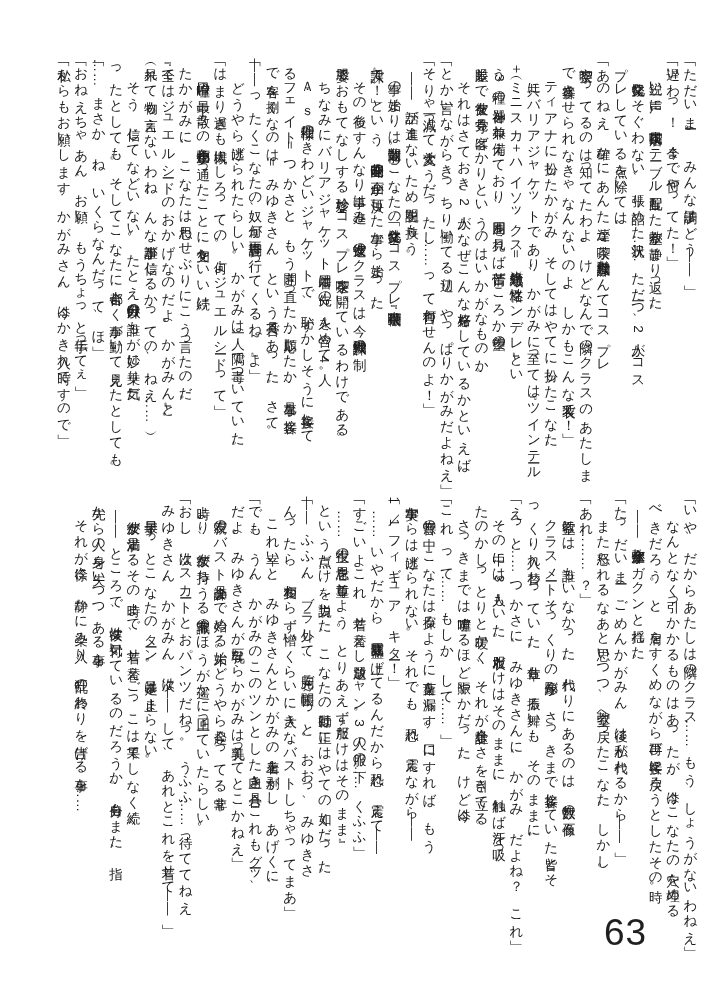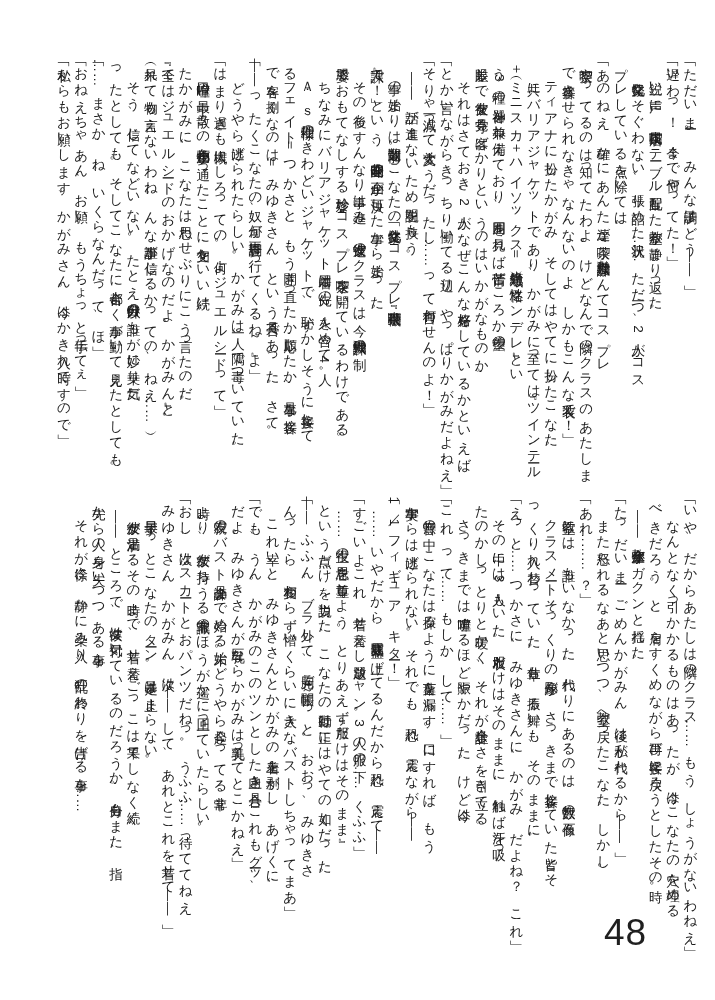--- a/index.html
+++ b/index.html
@@ -132,15 +132,15 @@
       <p class="tcol">時より、彼女が持ちうる非常識のほうが遥かに上回っていたらしい。</p>
       <p class="tcol">「おし、次はスカートとおパンツだねっ。うふふ……待っててねえ</p>
       <p class="tcol">みゆきさん、かがみん。次は――して、あれとこれを着せて――」</p>
       <p class="tcol">　最早ずっとこなたのターン。暴走は止まらない。</p>
       <p class="tcol">　彼女が満足するその時まで、着せ替えごっこは果てしなく続く。</p>
       <p class="tcol">　――ところで、彼女は気付いているのだろうか。自分もまた、指</p>
       <p class="tcol">先から人の身を失いつつある事を。</p>
       <p class="tcol">　それが徐々に、静かに染み入り、狂乱の終わりを告げる事を……</p>
     </div>
 
-  <div class="page-number">48</div>
+  <div class="page-number">63</div>
 
 </div>
 
 </body></html>

